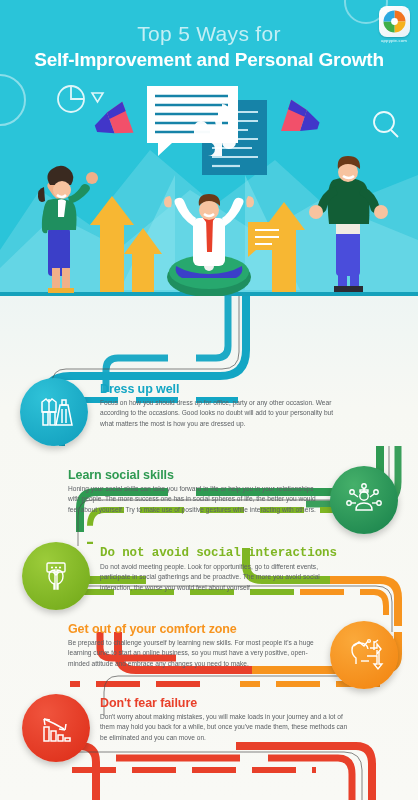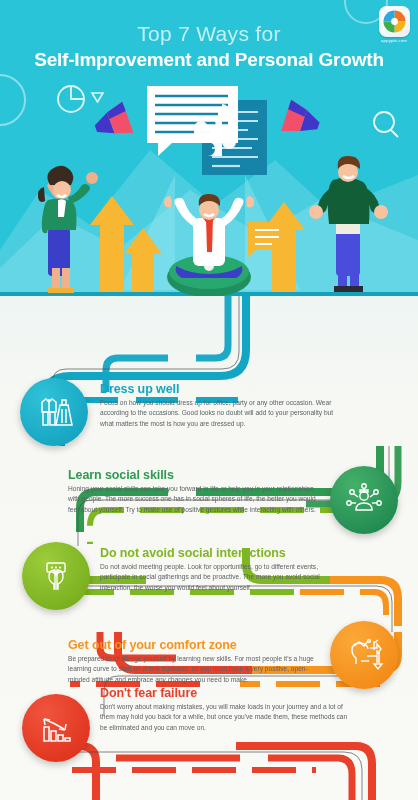--- a/index.html
+++ b/index.html
@@ -67,36 +67,36 @@
   .badge svg { display: block; }
 
   .txt { position: absolute; width: 248px; }
   .txt h3 { font-size: 12.5px; font-weight: bold; letter-spacing: -.1px; margin-bottom: 2px; }
   .txt p { font-size: 6.6px; line-height: 10.4px; color: #5d6165; }
   .txt.right { text-align: left; }
 
   
   .c1 h3 { color: #13a6c4; }
   .c2 h3 { color: #2f9a52; }
-  .c3 h3 { color: #7fb623; }
-  .c4 h3 { color: #f7941e; margin-top: 16px; }
+  .c3 h3 { color: #7fb623; font-family: Liberation Mono, monospace; }
+  .c4 h3 { color: #f7941e; }
   .c5 h3 { color: #e8402a; }
 </style>
 </head>
 <body>
 
 <div id="page">
 
   <div class="header">
 
     <div class="deco ring-tl"></div>
     <div class="deco ring-tr"></div>
 
     <div class="hdr-title-wrap">
-      <div class="hdr-line1">Top 7 Ways for</div>
+      <div class="hdr-line1">Top 5 Ways for</div>
       <div class="hdr-line2">Self-Improvement and Personal Growth</div>
     </div>
 
     <div class="logo">
       <div class="logo-badge">
         <svg width="31" height="31" viewBox="0 0 31 31">
           <circle cx="15.5" cy="15.5" r="11" fill="#f0f3f5"></circle>
           <path d="M15.5 15.5 L15.5 4.5 A11 11 0 0 1 26.5 15.5 Z" fill="#f2731f"></path>
           <path d="M15.5 15.5 L26.5 15.5 A11 11 0 0 1 15.5 26.5 Z" fill="#f5b21c"></path>
           <path d="M15.5 15.5 L15.5 26.5 A11 11 0 0 1 4.5 15.5 Z" fill="#3fae49"></path>
@@ -417,20 +417,20 @@
           <path d="M9 12 q10 4 20 10"></path>
           <path d="M9 12 l6 1 M9 12 l1 6"></path>
           <path d="M30 23 l1 -6 M30 23 l-6 -1"></path>
           <rect x="9" y="20" width="5" height="14"></rect>
           <rect x="16" y="24" width="5" height="10"></rect>
           <rect x="23" y="28" width="5" height="6"></rect>
           <rect x="30" y="31" width="5" height="3"></rect>
         </svg>
         </span>
       </div>
-      <div class="txt c5" style="left:100px; top:390px;">
+      <div class="txt c5" style="left:100px; top:400px;">
         <h3>Don't fear failure</h3>
         <p>Don't worry about making mistakes, you will make loads in your journey and a lot of them may hold you back for a while, but once you've made them, these methods can be eliminated and you can move on.</p>
       </div>
     </div>
 
   </div>
 </div>
 
 </body></html>

